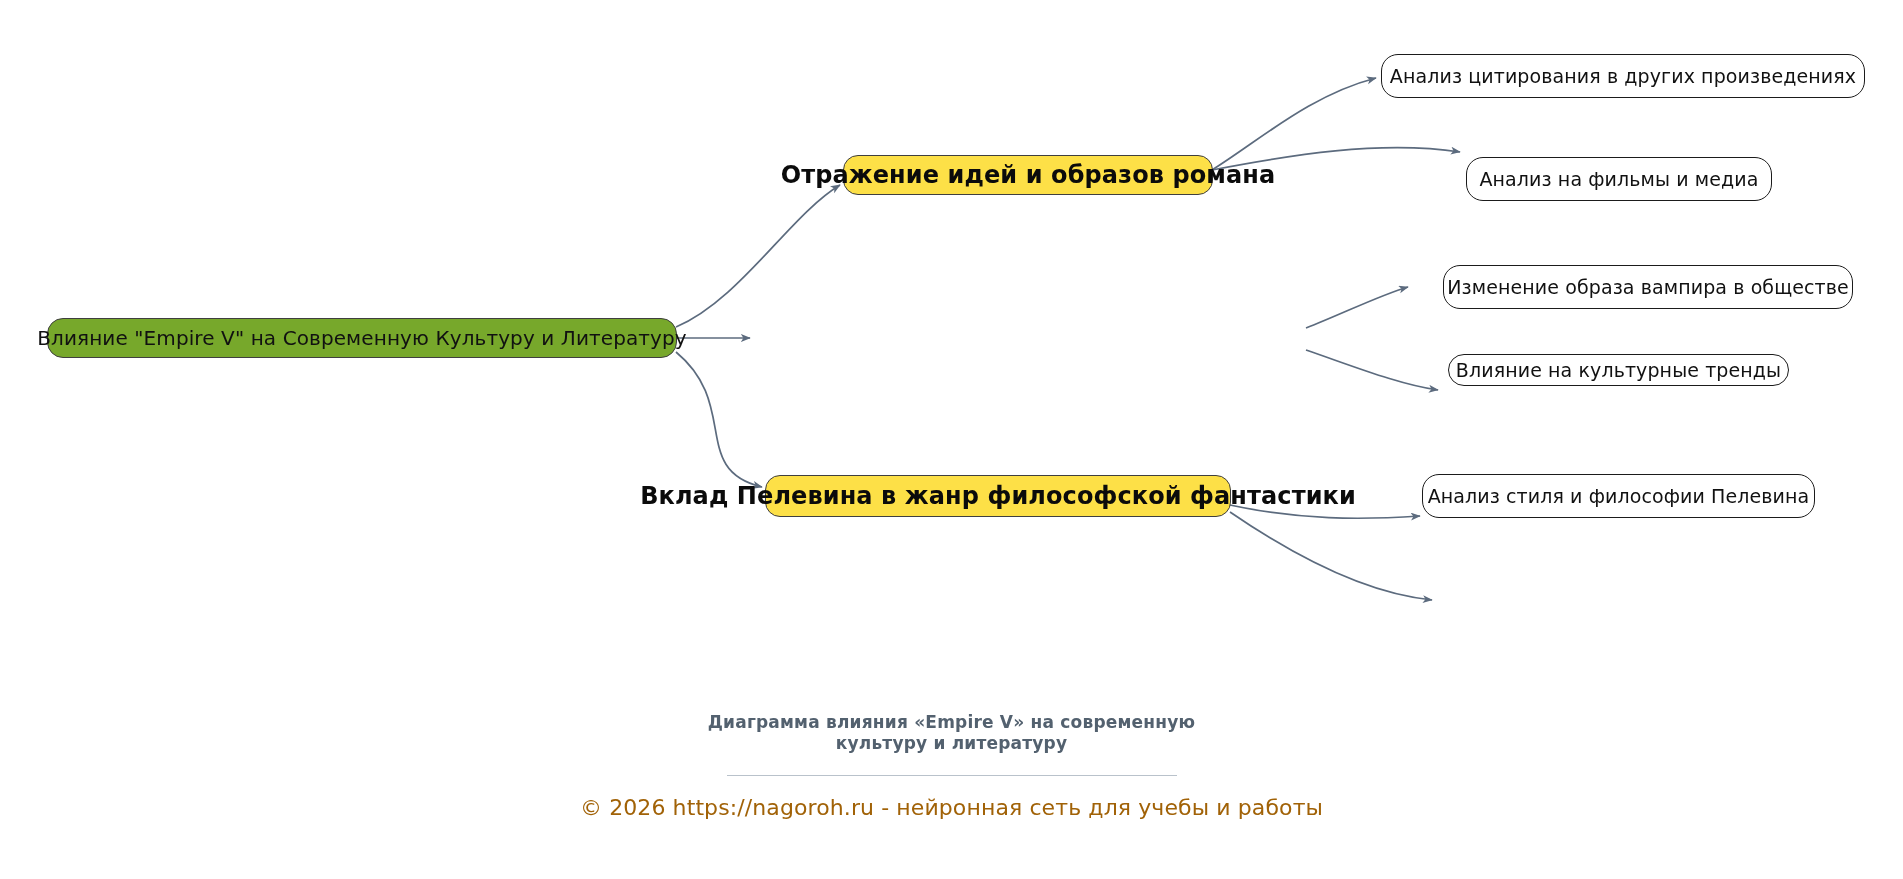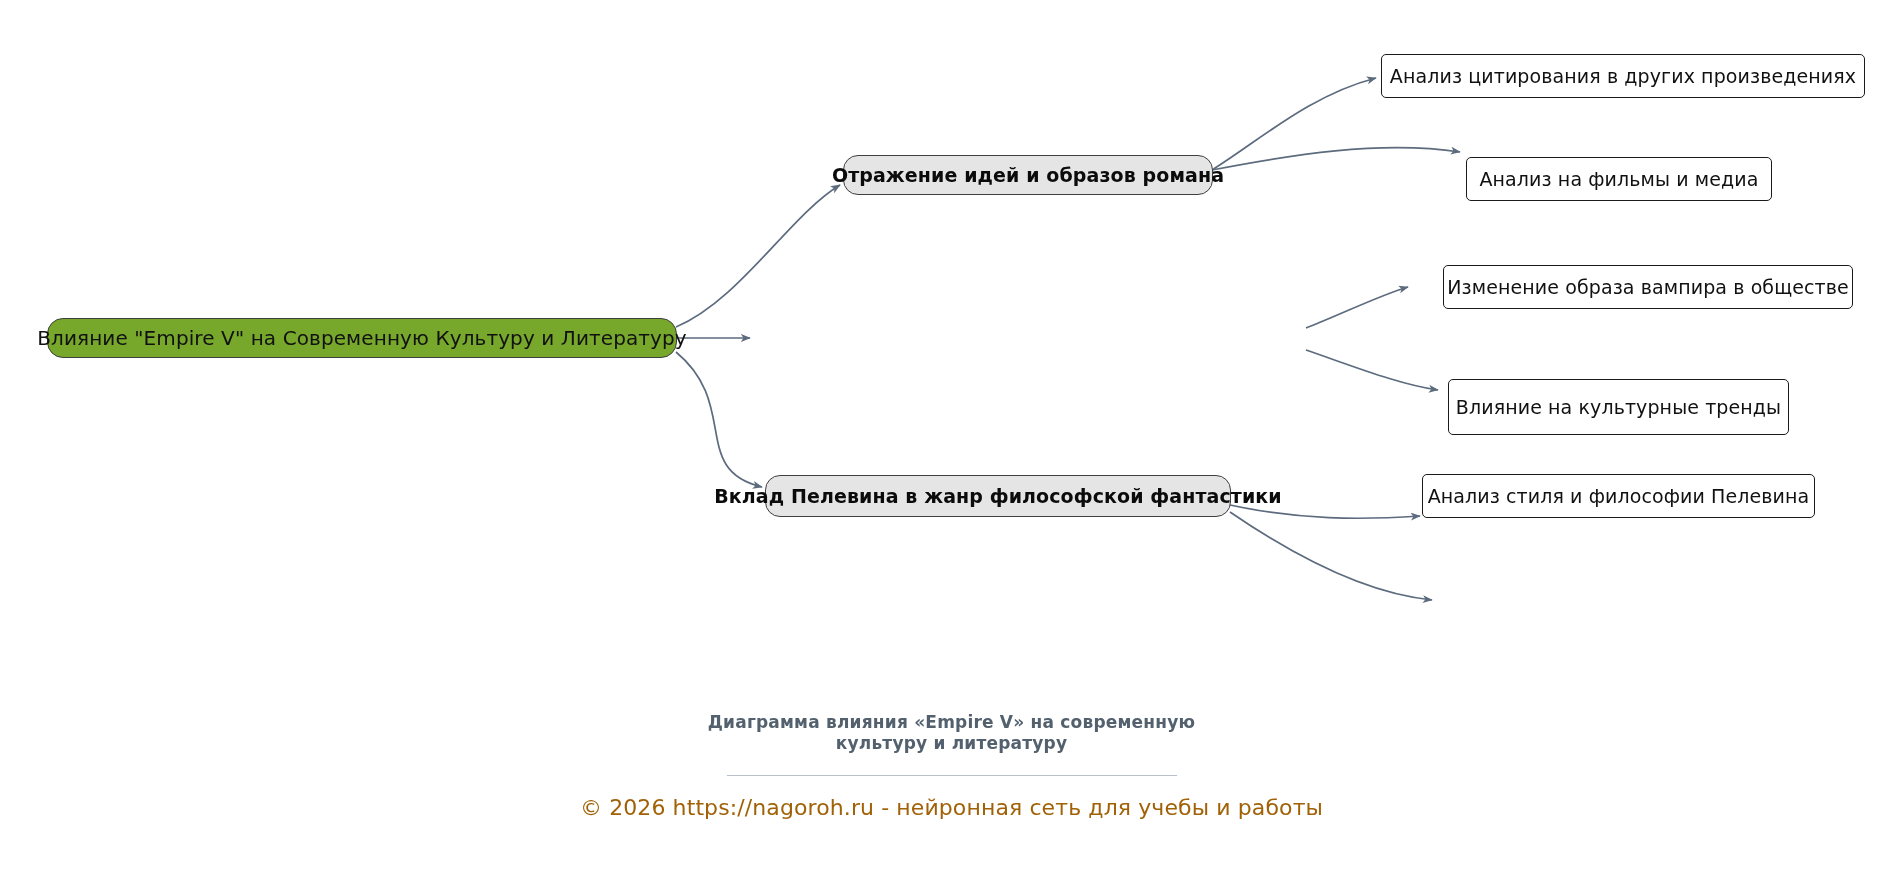--- a/index.html
+++ b/index.html
@@ -48,32 +48,32 @@
   }
 
   .node-root {
     background: #77a82b;
     border: 1.6px solid #3f3f3f;
     border-radius: 16px;
     font-size: 20px;
   }
 
   .node-branch {
-    background: #e5e5e5;
+    background: #fde047;
     border: 1.6px solid #3f3f3f;
     border-radius: 15px;
     font-weight: 600;
-    font-size: 19px;
+    font-size: 24px;
     color: #0b0b0b;
   }
 
   .node-leaf {
     background: #ffffff;
     border: 1.7px solid #1b1b1b;
-    border-radius: 5px;
+    border-radius: 17px;
     font-size: 19px;
     color: #111111;
   }
 
   .node-label {
     padding: 0 4px;
   }
 
   
   #footer {
@@ -155,21 +155,21 @@
   </div>
 
   <div class="node node-leaf" style="left:1466px; top:157px; width:306px; height:44px;">
     <span class="node-label">Анализ на фильмы и медиа</span>
   </div>
 
   <div class="node node-leaf" style="left:1412px; top:265px; width:410px; height:44px;margin-left:31px;">
     <span class="node-label">Изменение образа вампира в обществе</span>
   </div>
 
-  <div class="node node-leaf" style="left:1448px; top:379px; width:341px; height:56px;">
+  <div class="node node-leaf" style="left:1448px; top:354px; width:341px; height:32px;">
     <span class="node-label">Влияние на культурные тренды</span>
   </div>
 
   <div class="node node-leaf" style="left:1422px; top:474px; width:393px; height:44px;">
     <span class="node-label">Анализ стиля и философии Пелевина</span>
   </div>
 
 
   <div id="footer">
     <div id="footer-title">Диаграмма влияния «Empire V» на современную

